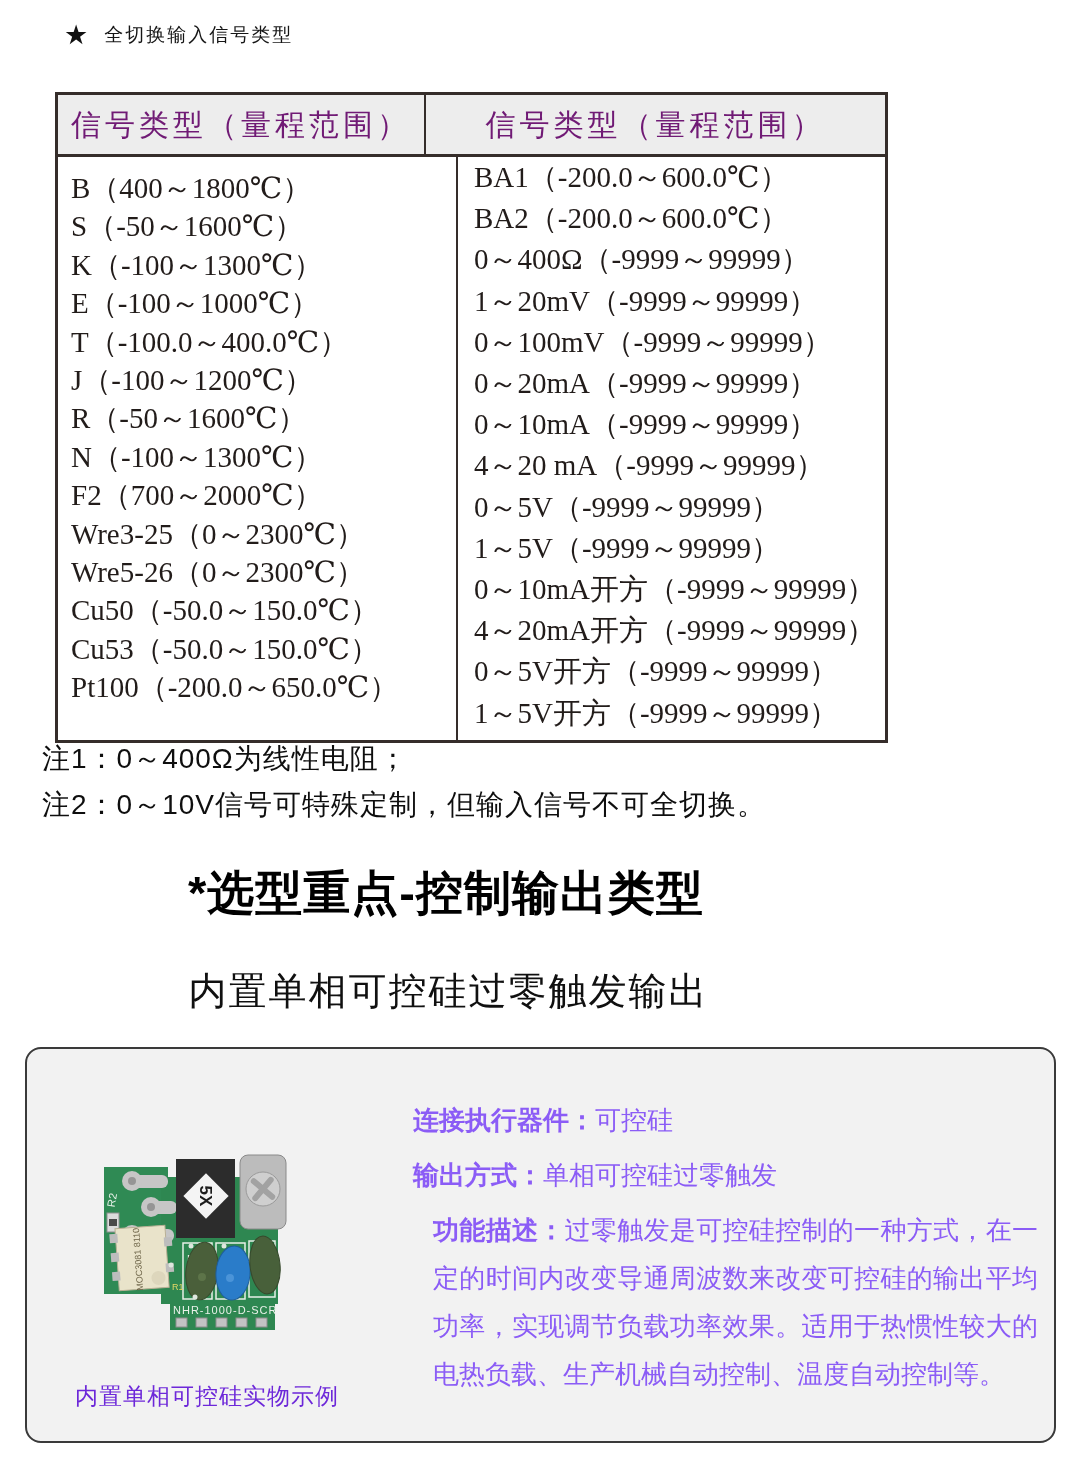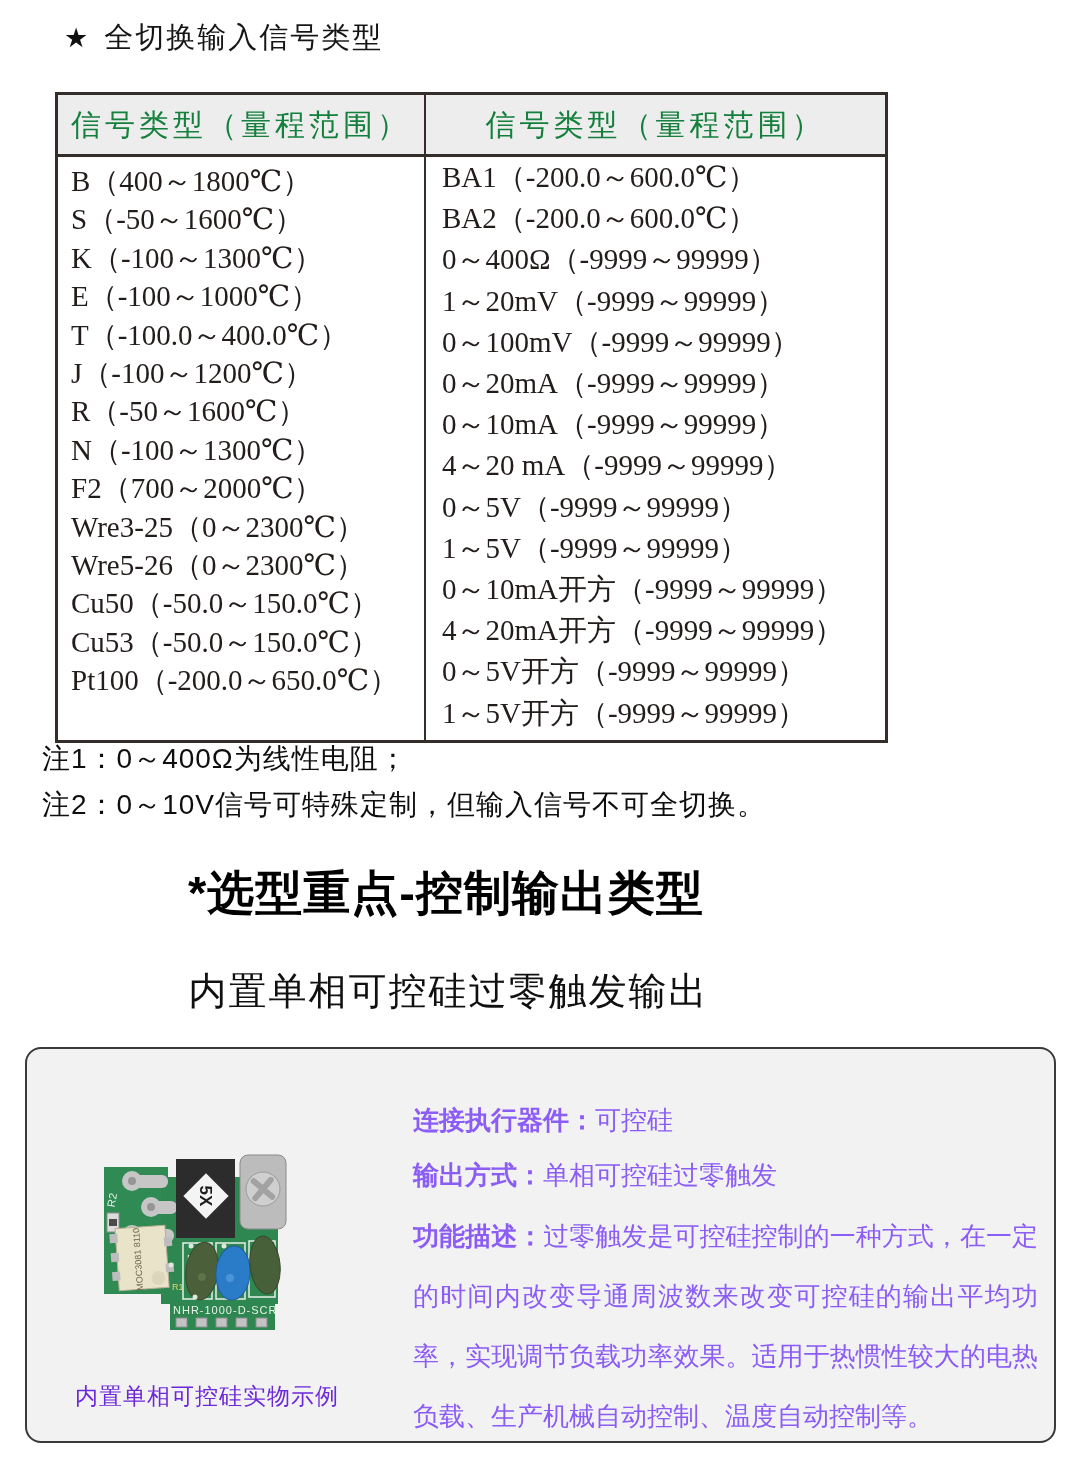--- a/index.html
+++ b/index.html
@@ -4,33 +4,33 @@
 <style>
   * { margin:0; padding:0; box-sizing:border-box; }
   html,body { background:#ffffff; }
   .page {
     position:relative; width:1080px; height:1463px; background:#ffffff;
     font-family:"Liberation Sans","DejaVu Sans",sans-serif; color:#1a1a1a; overflow:hidden;
   }
   
   .doc-title { position:absolute; left:64px; top:18px; display:flex; align-items:center; gap:16px; }
   .star { font-size:27px; color:#111; line-height:34px; }
-  .doc-title-text { font-size:29px; font-weight:500; letter-spacing:2px; color:#151515;text-align:center; }
+  .doc-title-text { font-size:19px; font-weight:500; letter-spacing:2px; color:#151515;text-align:center; }
   
   .sig-table { position:absolute; left:55px; top:92px; width:833px; border:3px solid #352d2a; background:#fff; }
   .thead { display:flex; background:#ededed; border-bottom:3px solid #352d2a; }
   .th {
-    font-family:Liberation Mono, monospace; font-size:30px; color:#15803d;
+    font-family:Liberation Mono, monospace; font-size:30px; color:#701a75;
     text-align:center; padding:10px 0 8px 0; letter-spacing:4px;
   }
   .th.left  { width:368px; border-right:2px solid #352d2a; }
   .th.right { flex:1; }
   .tbody { display:flex; }
   .td { font-family:"Liberation Serif","DejaVu Serif",serif; font-size:29px; color:#221c1a; }
-  .td.left  { width:368px; border-right:2px solid #352d2a; padding:5px 4px 6px 13px; }
+  .td.left  { width:400px; border-right:2px solid #352d2a; padding:12px 4px 6px 13px; }
   .td.right { flex:1; padding:0 4px 6px 16px; }
   .td.left  .trow { line-height:38.4px; white-space:nowrap; }
   .td.right .trow { line-height:41.2px; white-space:nowrap; }
   
   .notes { position:absolute; left:42px; top:736px; }
   .note-line { font-size:28px; line-height:46px; color:#0e0e0e; font-weight:500; letter-spacing:1px; }
   
   .sec-heading {
     position:absolute; left:0; top:862px; width:892px; text-align:center;
     font-size:47px; font-weight:800; color:#000; letter-spacing:1px;
@@ -42,21 +42,21 @@
   
   .card {
     position:absolute; left:25px; top:1047px; width:1031px; height:396px;
     background:#f2f2f2; border:2px solid #3a3a3a; border-radius:16px;
   }
   .pcb-wrap { position:absolute; left:72px; top:98px; width:196px; height:192px; }
   .card-caption { position:absolute; left:48px; top:332px; font-size:23px; color:#6d28d9; letter-spacing:1px; }
   .info { position:absolute; left:386px; top:44px; width:625px; font-size:26px; color:#8b5cf6; }
   .info-row { line-height:55px; white-space:nowrap; }
   .info-label { font-weight:700; }
-  .info-para { line-height:60px; text-align:justify; margin-top:3px; }
+  .info-para { line-height:48px; text-align:justify; margin-top:3px;margin-left:20px; }
 </style>
 </head>
 <body>
 
 <div class="page">
 
   <div class="doc-title">
     <span class="star">★</span>
     <span class="doc-title-text">全切换输入信号类型</span>
   </div>

